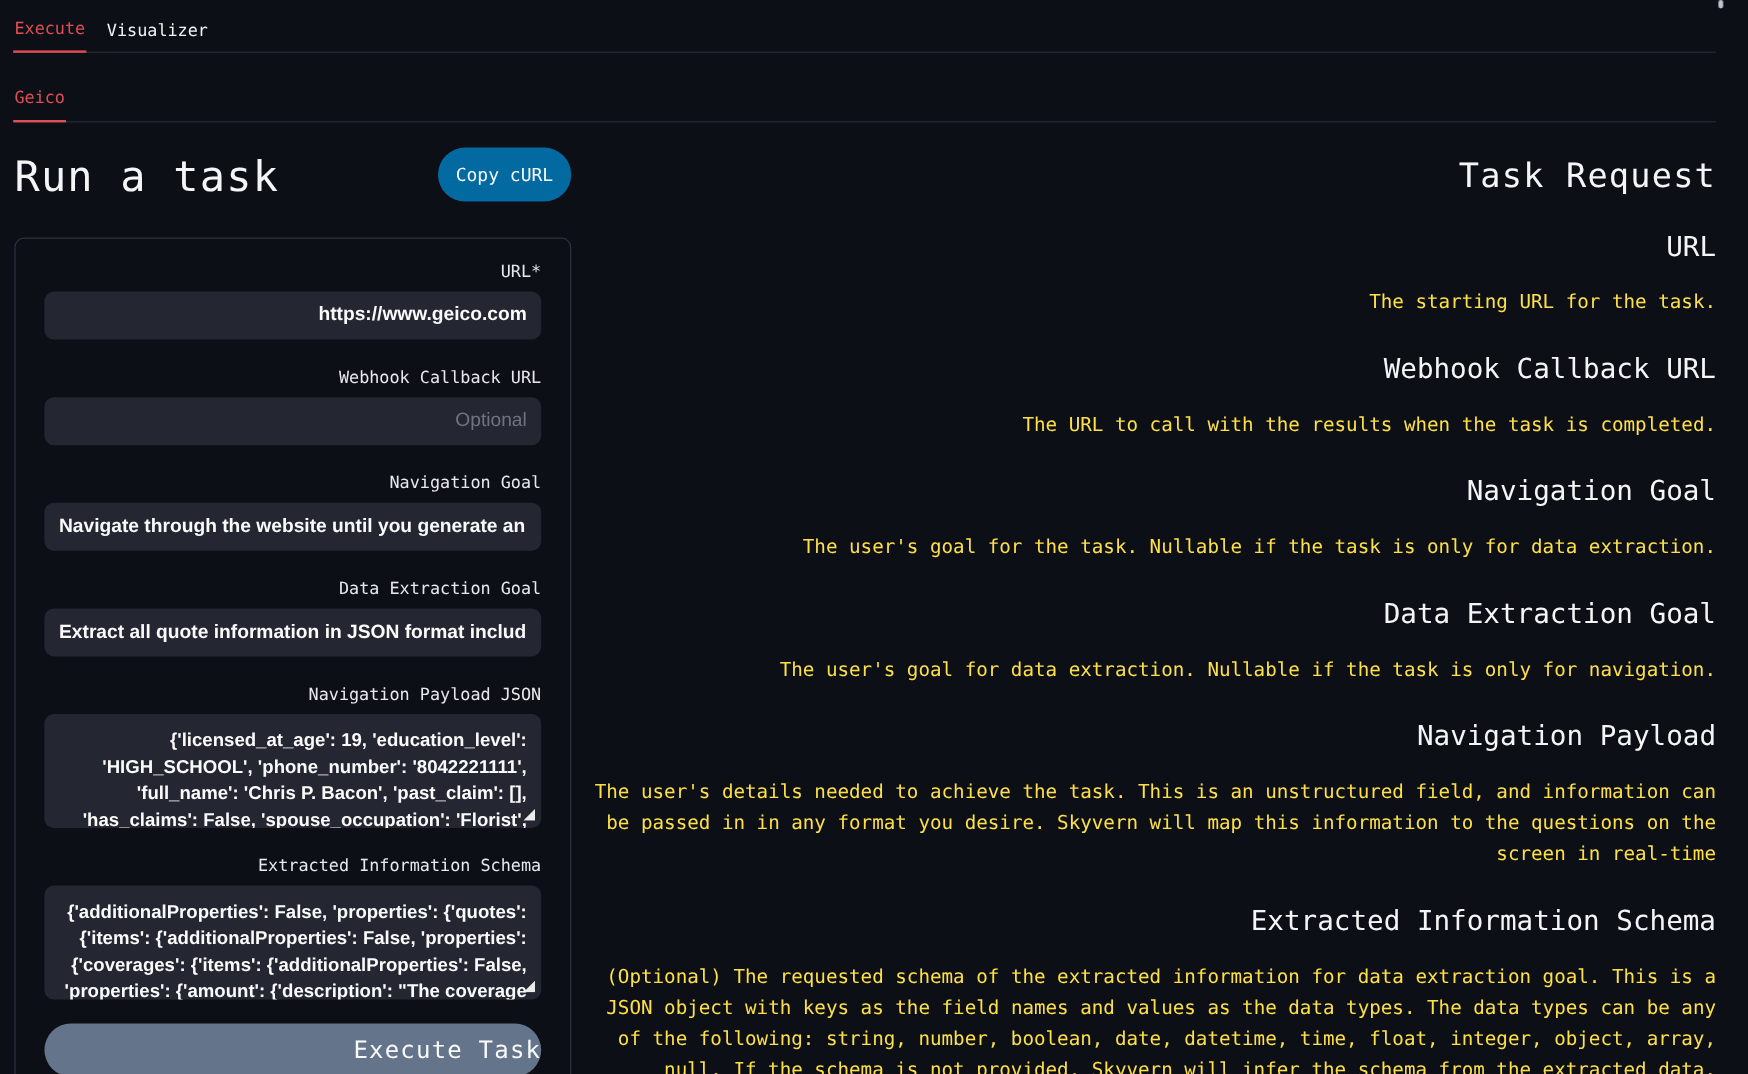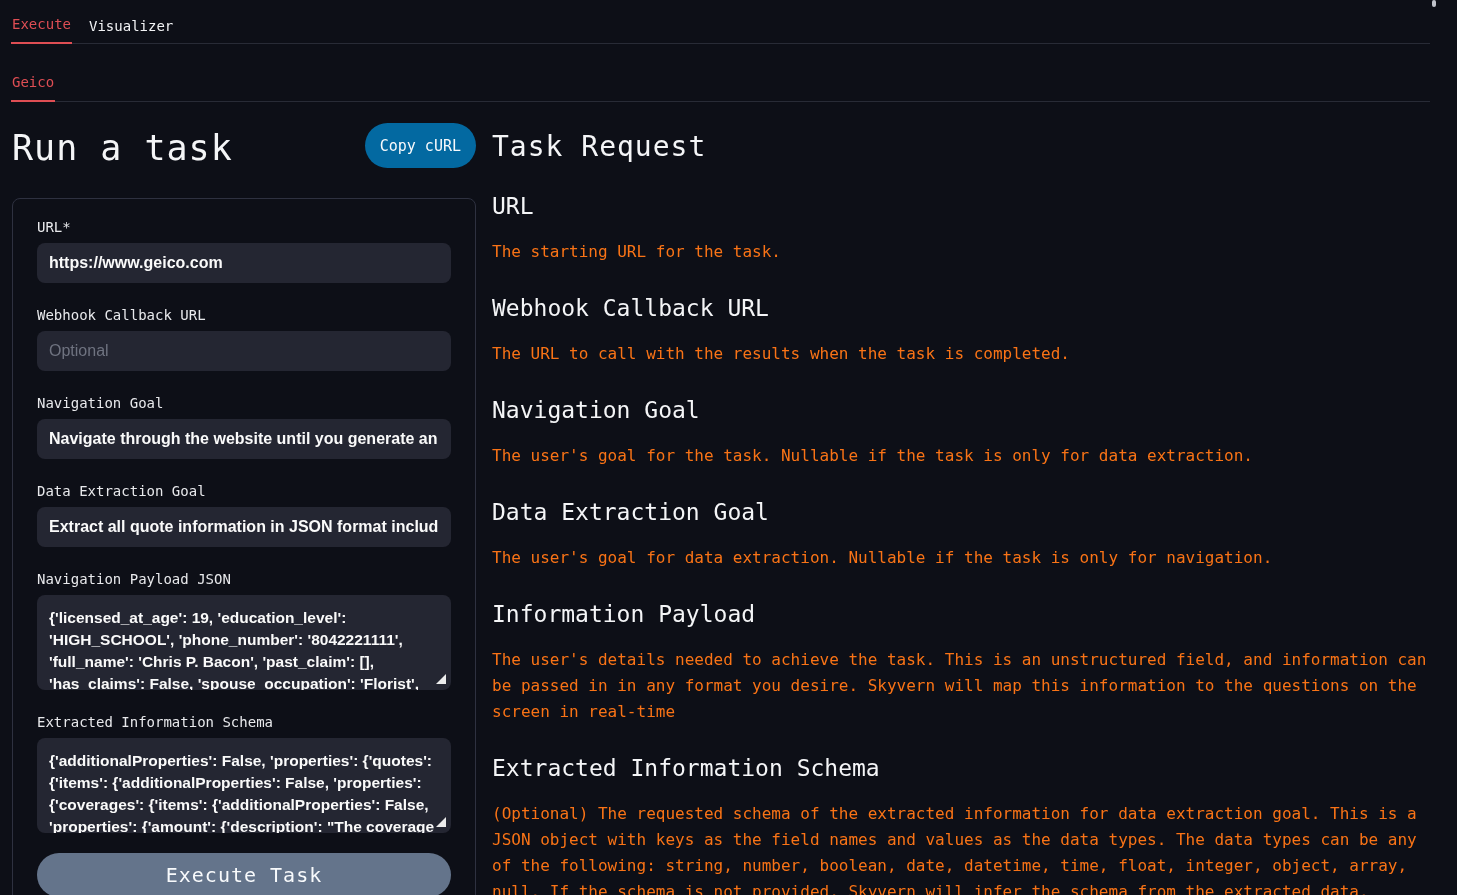--- a/index.html
+++ b/index.html
@@ -1,15 +1,15 @@
 <!DOCTYPE html>
 <html><head>
 <meta charset="utf-8">
 <style>
-  * { box-sizing: border-box; margin: 0; padding: 0; }
+  * { box-sizing: border-box; margin: 0; padding: 0; text-align: right; }
   html, body {
     width: 1457px; height: 895px;
     overflow: hidden;
     background: #0d0f17;
     font-family: "DejaVu Sans Mono", monospace;
     color: #e8e9ec;
   }
   
   .tabs-row {
     margin: 0 27px 0 11px;
@@ -129,21 +129,21 @@
   }
   .doc-section-heading {
     margin-top: 30px;
     font-size: 23px; font-weight: 500;
     color: #f4f5f7;
     white-space: nowrap;
   }
   .doc-section-body {
     margin-top: 20px;
     font-size: 16px; line-height: 26px;
-    color: #f97316;
+    color: #fde047;
   }
 
   
   .scrollbar-thumb {
     position: fixed; top: 0; right: 21px;
     width: 4px; height: 7px;
     background: #c0c3cb; border-radius: 2px;
   }
 </style>
 </head>
@@ -216,21 +216,21 @@
 
     <h3 class="doc-section-heading">Webhook Callback URL</h3>
     <p class="doc-section-body">The URL to call with the results when the task is completed.</p>
 
     <h3 class="doc-section-heading">Navigation Goal</h3>
     <p class="doc-section-body">The user's goal for the task. Nullable if the task is only for data extraction.</p>
 
     <h3 class="doc-section-heading">Data Extraction Goal</h3>
     <p class="doc-section-body">The user's goal for data extraction. Nullable if the task is only for navigation.</p>
 
-    <h3 class="doc-section-heading">Information Payload</h3>
+    <h3 class="doc-section-heading">Navigation Payload</h3>
     <p class="doc-section-body">The user's details needed to achieve the task. This is an unstructured field, and information can be passed in in any format you desire. Skyvern will map this information to the questions on the screen in real-time</p>
 
     <h3 class="doc-section-heading">Extracted Information Schema</h3>
     <p class="doc-section-body">(Optional) The requested schema of the extracted information for data extraction goal. This is a JSON object with keys as the field names and values as the data types. The data types can be any of the following: string, number, boolean, date, datetime, time, float, integer, object, array, null. If the schema is not provided, Skyvern will infer the schema from the extracted data.</p>
   </div>
 </div>
 
 <div class="scrollbar-thumb"></div>
 
 </body></html>

